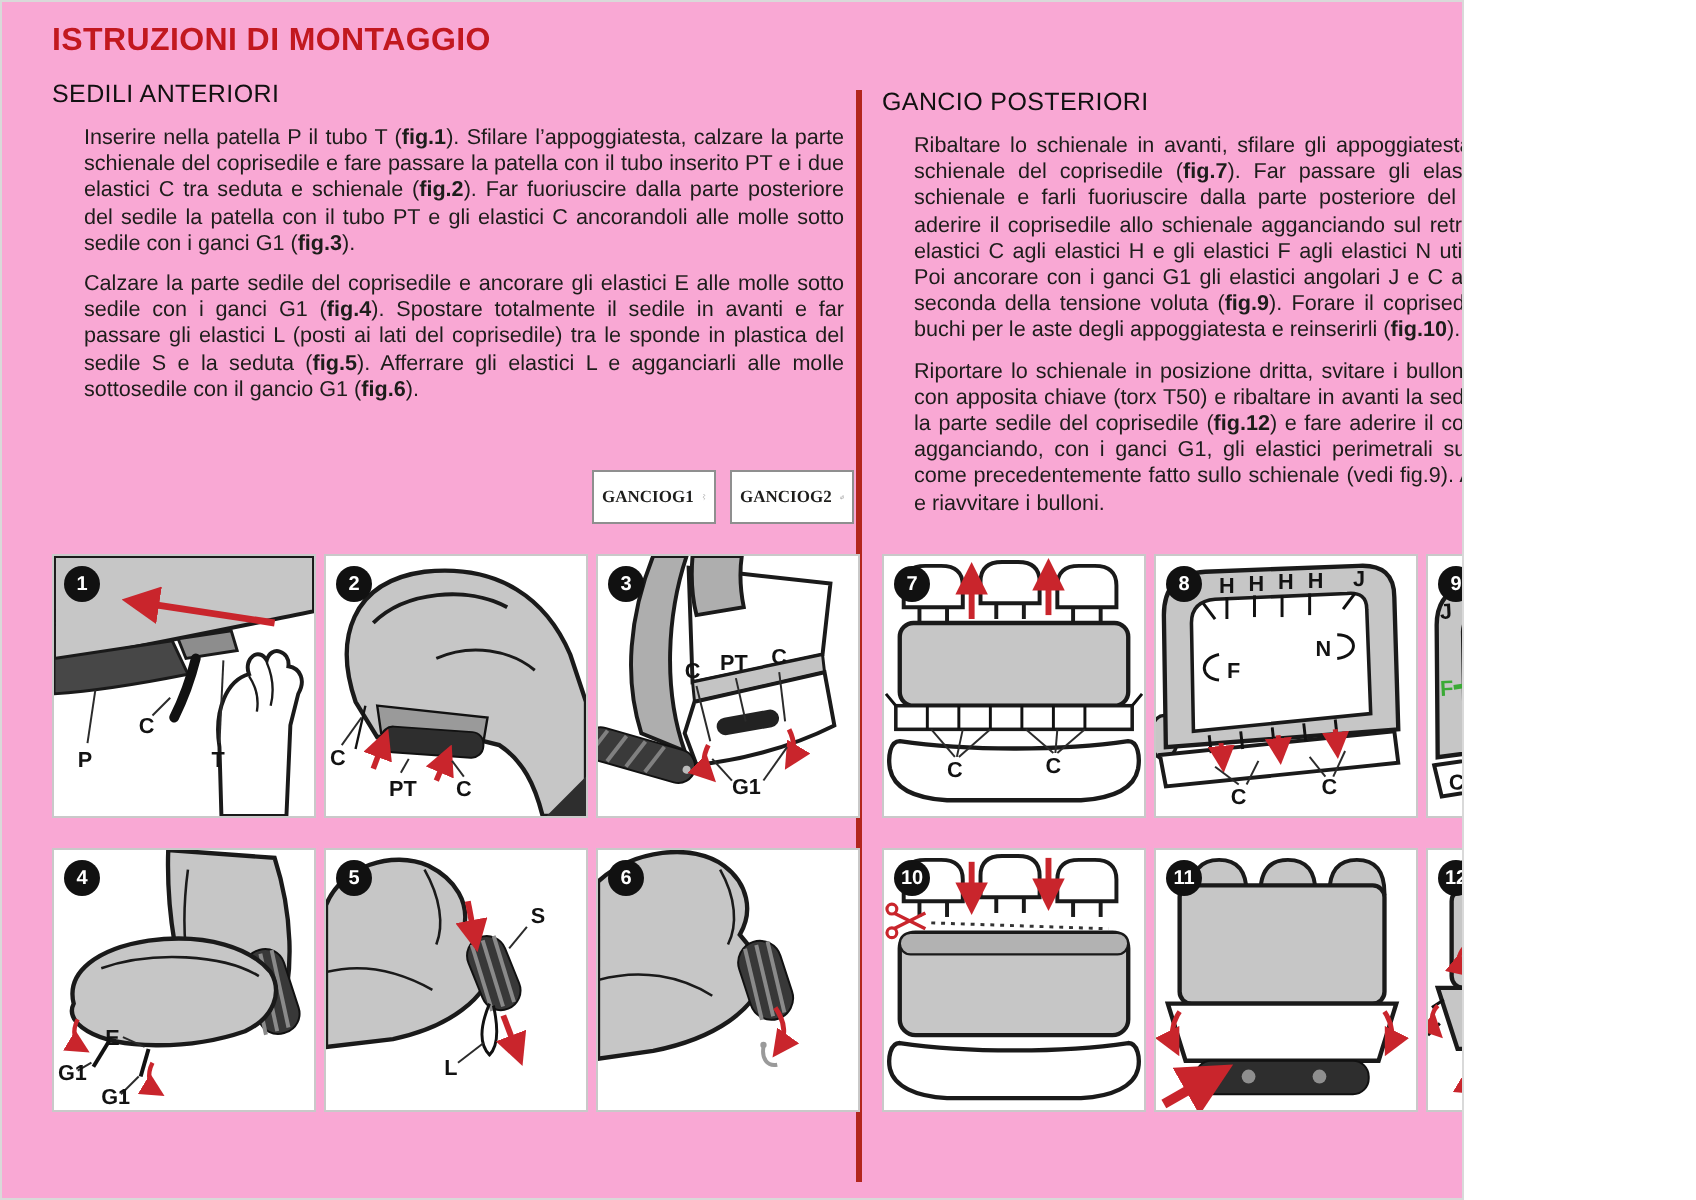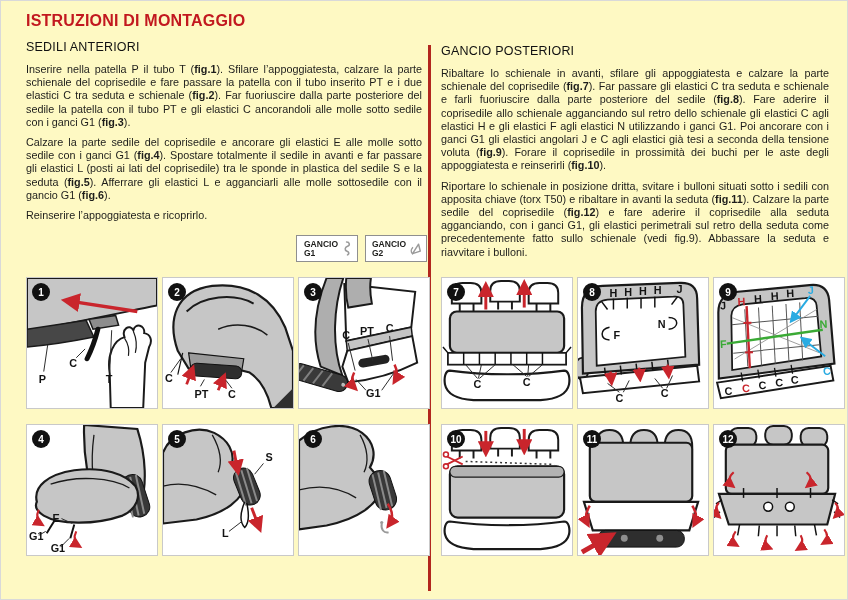--- a/index.html
+++ b/index.html
@@ -1,33 +1,33 @@
 <!DOCTYPE html>
 <html><head>
 <meta charset="utf-8">
 <style>
   * { margin:0; padding:0; box-sizing:border-box; }
   body { background:#fff; font-family:"Liberation Sans", sans-serif; }
-  .page { position:relative; width:848px; height:600px; background:#fef9c3; border:1px solid #d9d9d9; overflow:hidden; }
+  .page { position:relative; width:732px; height:600px; background:#f9a8d4; border:1px solid #d9d9d9; overflow:hidden; }
 
   .title { position:absolute; left:25px; top:11px; font-size:16px; font-weight:bold; color:#c2181f; letter-spacing:.2px; }
 
   .col { position:absolute; width:396px; }
   .col-left  { left:25px;  top:39px; }
   .col-right { left:440px; top:43px; width:388px; }
   .col h2 { font-size:12.5px; font-weight:normal; color:#111; margin:0 0 9px 0; letter-spacing:.2px; }
-  .col p { font-size:10.8px; line-height:13.2px; color:#1d1d1b; text-align:justify; margin:0 0 7px 0; }
+  .col p { font-size:10.8px; line-height:13.2px; color:#1d1d1b; text-align:justify; margin:0 0 7px 16px; }
   .col p b { font-weight:bold; }
 
   .divider { position:absolute; left:427px; top:44px; width:3px; height:546px; background:#b2261d; }
 
   .legend { position:absolute; left:295px; top:234px; display:flex; gap:7px; }
   .legend-box { width:62px; height:27px; border:1px solid #8f8f8f; background:#fff;
                 display:flex; align-items:center; justify-content:flex-end; gap:4px; padding:2px 4px; }
-  .legend-text { display:flex; flex-direction:column; line-height:9px; }
+  .legend-text { display:flex; flex-direction:row; align-items:flex-end; line-height:9px;font-family:Liberation Serif, serif; }
   .legend-text .l1 { font-size:8.5px; font-weight:bold; color:#1d1d1b; }
   .legend-text .l2 { font-size:8.5px; font-weight:bold; color:#1d1d1b; }
 
   .figs { position:absolute; display:grid; grid-template-columns:repeat(3,132px); grid-auto-rows:132px; column-gap:4px; row-gap:15px; }
   .figs-left  { left:25px;  top:276px; }
   .figs-right { left:440px; top:276px; }
 
   .panel { position:relative; width:132px; height:132px; background:#fff; border:1px solid #c9c9c9; }
   .panel svg { position:absolute; left:0; top:0; width:100%; height:100%; }
   .panel text { font-family:"Liberation Sans", sans-serif; font-size:11px; font-weight:bold; fill:#121212; }
@@ -57,21 +57,20 @@
 
 <div class="page">
 
   <h1 class="title">ISTRUZIONI DI MONTAGGIO</h1>
   <div class="divider"></div>
 
   <div class="col col-left">
     <h2>SEDILI ANTERIORI</h2>
     <p>Inserire nella patella P il tubo T (<b>fig.1</b>). Sfilare l’appoggiatesta, calzare la parte schienale del coprisedile e fare passare la patella con il tubo inserito PT e i due elastici C tra seduta e schienale (<b>fig.2</b>). Far fuoriuscire dalla parte posteriore del sedile la patella con il tubo PT e gli elastici C ancorandoli alle molle sotto sedile con i ganci G1 (<b>fig.3</b>).</p>
     <p>Calzare la parte sedile del coprisedile e ancorare gli elastici E alle molle sotto sedile con i ganci G1 (<b>fig.4</b>). Spostare totalmente il sedile in avanti e far passare gli elastici L (posti ai lati del coprisedile) tra le sponde in plastica del sedile S e la seduta (<b>fig.5</b>). Afferrare gli elastici L e agganciarli alle molle sottosedile con il gancio G1 (<b>fig.6</b>).</p>
-    <p>Reinserire l’appoggiatesta e ricoprirlo.</p>
   </div>
 
   <div class="col col-right">
     <h2>GANCIO POSTERIORI</h2>
     <p>Ribaltare lo schienale in avanti, sfilare gli appoggiatesta e calzare la parte schienale del coprisedile (<b>fig.7</b>). Far passare gli elastici C tra seduta e schienale e farli fuoriuscire dalla parte posteriore del sedile (<b>fig.8</b>). Fare aderire il coprisedile allo schienale agganciando sul retro dello schienale gli elastici C agli elastici H e gli elastici F agli elastici N utilizzando i ganci G1. Poi ancorare con i ganci G1 gli elastici angolari J e C agli elastici già tesi a seconda della tensione voluta (<b>fig.9</b>). Forare il coprisedile in prossimità dei buchi per le aste degli appoggiatesta e reinserirli (<b>fig.10</b>).</p>
     <p>Riportare lo schienale in posizione dritta, svitare i bulloni situati sotto i sedili con apposita chiave (torx T50) e ribaltare in avanti la seduta (<b>fig.11</b>). Calzare la parte sedile del coprisedile (<b>fig.12</b>) e fare aderire il coprisedile alla seduta agganciando, con i ganci G1, gli elastici perimetrali sul retro della seduta come precedentemente fatto sullo schienale (vedi fig.9). Abbassare la seduta e riavvitare i bulloni.</p>
   </div>
 
   <div class="legend">
     <div class="legend-box">

